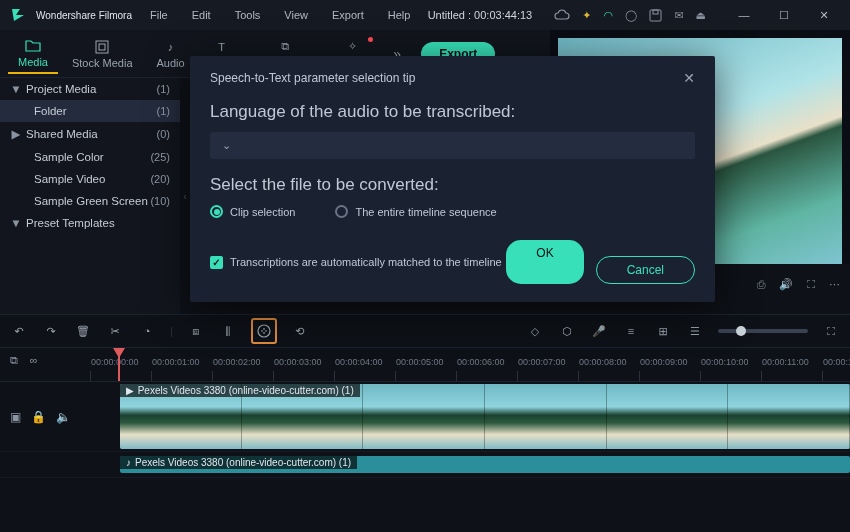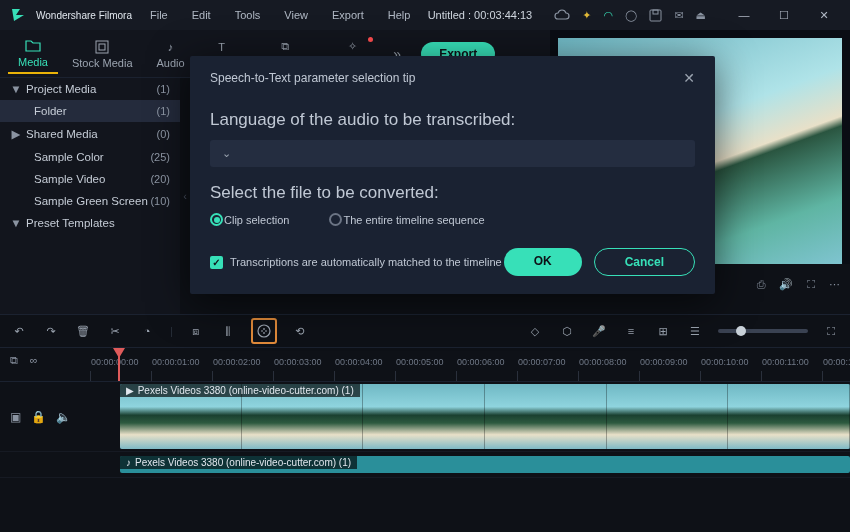--- a/index.html
+++ b/index.html
@@ -48,39 +48,39 @@
 .track-head { width: 90px; height: 100%; display: flex; align-items: center; gap: 10px; padding-left: 10px; color: #8a93a1; font-size: 12px; }
 .track-body { flex: 1; height: 100%; position: relative; overflow: hidden; }
 .clip { position: absolute; left: 30px; top: 2px; bottom: 2px; right: 0; background: #2a6b8a; border-radius: 2px; overflow: hidden; display: flex; }
 .clip-label { position: absolute; top: 0; left: 0; background: rgba(0,0,0,0.65); color: #e0e6ed; font-size: 10px; padding: 1px 6px; display: flex; align-items: center; gap: 4px; z-index: 2; }
 .thumbs { display: flex; height: 100%; width: 100%; }
 .thumb { flex: 1; background: linear-gradient(180deg, #6fb8c4 0%, #8fd4de 35%, #1a4030 48%, #2d5a3f 60%, #e8e0c8 78%, #7fbac6 100%); border-right: 1px solid rgba(0,0,0,0.3); }
 .audio-track .clip { background: #2a8f9a; top: 4px; bottom: 4px; }
 .audio-track { height: 26px; }
 
 .dialog { position: absolute; left: 190px; top: 56px; width: 525px; background: #1a2232; border-radius: 2px; box-shadow: 0 8px 40px rgba(0,0,0,0.6); z-index: 100; padding: 14px 20px 18px; color: #c0c8d4; }
-.dlg-title-row { display: flex; align-items: center; margin-bottom: 24px; justify-content: center; }
+.dlg-title-row { display: flex; align-items: center; margin-bottom: 16px; justify-content: center; }
 .dlg-title { font-size: 12px; }
 .dlg-close { margin-left: auto; cursor: pointer; color: #9ba4b0; font-size: 14px; }
 .dlg-label { font-size: 17px; margin-bottom: 10px; }
 .dlg-select { background: #242d40; border-radius: 3px; padding: 7px 12px; display: flex; align-items: center; cursor: pointer; margin-bottom: 16px; }
 .dlg-select-val { flex: 1; color: #d8dee8; }
 .dlg-select-caret { color: #9ba4b0; }
 .dlg-radios { display: flex; gap: 40px; margin-bottom: 22px; }
-.radio { display: flex; align-items: center; gap: 1px; cursor: pointer; }
+.radio { display: flex; align-items: center; gap: 7px; cursor: pointer; }
 .radio .r-circ { width: 13px; height: 13px; border: 2px solid #6b7484; border-radius: 50%; display: flex; align-items: center; justify-content: center; }
 .radio.sel .r-circ { border-color: #37e0b8; }
 .radio.sel .r-circ::after { content: ""; width: 6px; height: 6px; background: #37e0b8; border-radius: 50%; }
 .dlg-footer { display: flex; align-items: center; }
 .chk { display: flex; align-items: center; gap: 7px; cursor: pointer; }
 .chk-box { width: 13px; height: 13px; background: #37e0b8; border-radius: 2px; display: flex; align-items: center; justify-content: center; color: #0e1117; font-size: 10px; font-weight: bold; }
 .dlg-btns { margin-left: auto; display: flex; gap: 12px; }
-.btn { padding: 6px 30px; border-radius: 15px; font-size: 12px; cursor: pointer; font-weight: 700; }
+.btn { padding: 6px 30px; border-radius: 15px; font-size: 12px; cursor: pointer; font-weight: 400; }
 .btn.primary { background: #37e0b8; color: #0e1117; }
-.btn.secondary { border: 1px solid #37e0b8; color: #37e0b8; }
+.btn.secondary { border: 1px solid #37e0b8; color: #37e0b8; margin-top: 16px; }
 .rightarea { position: absolute; right: 0; top: 30px; width: 300px; height: 234px; background: #0a0d14; }
 .rightarea .vid { position: absolute; inset: 8px 8px 0 8px; background: linear-gradient(160deg, #6fb8c4 0%, #afe3e8 40%, #e8e0c8 55%, #2a5540 58%, #5fb5a3 80%, #7fc4d0 100%); }
 .pv-bar { position: absolute; bottom: -38px; left: 0; right: 0; height: 36px; display: flex; align-items: center; padding: 0 10px; gap: 14px; color: #8a93a1; }
 svg { display: block; }
 </style>
 </head>
 <body>
 
 <div class="titlebar">
   <span class="logo-icon">

